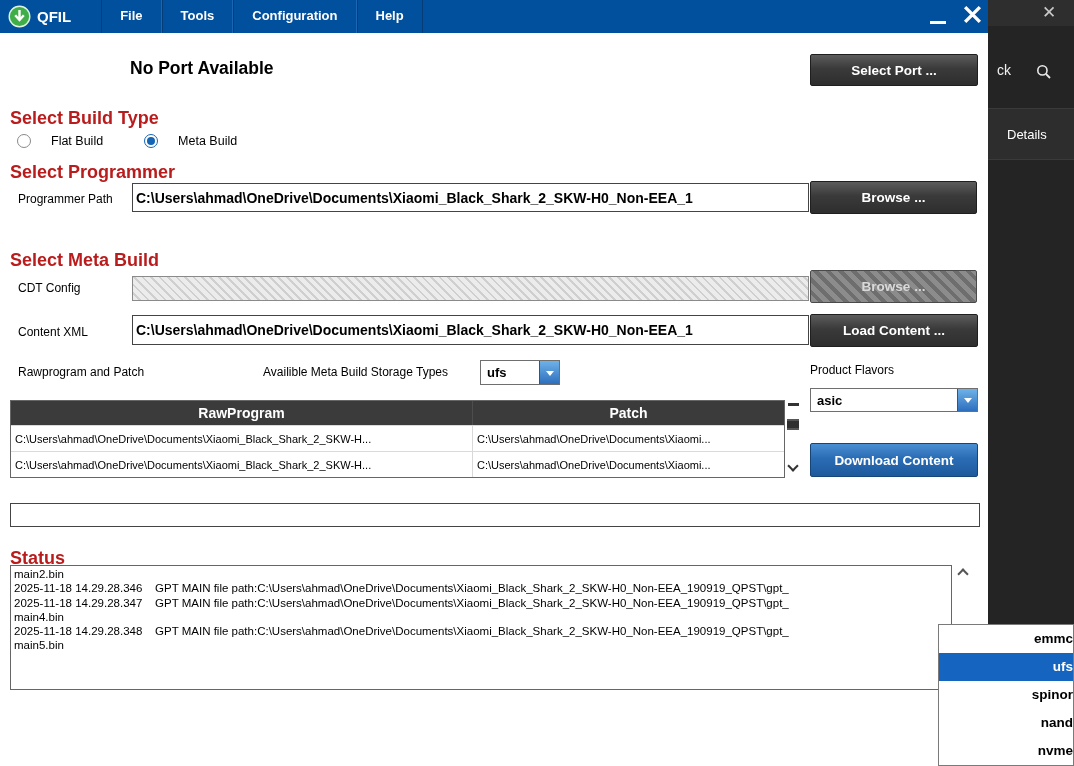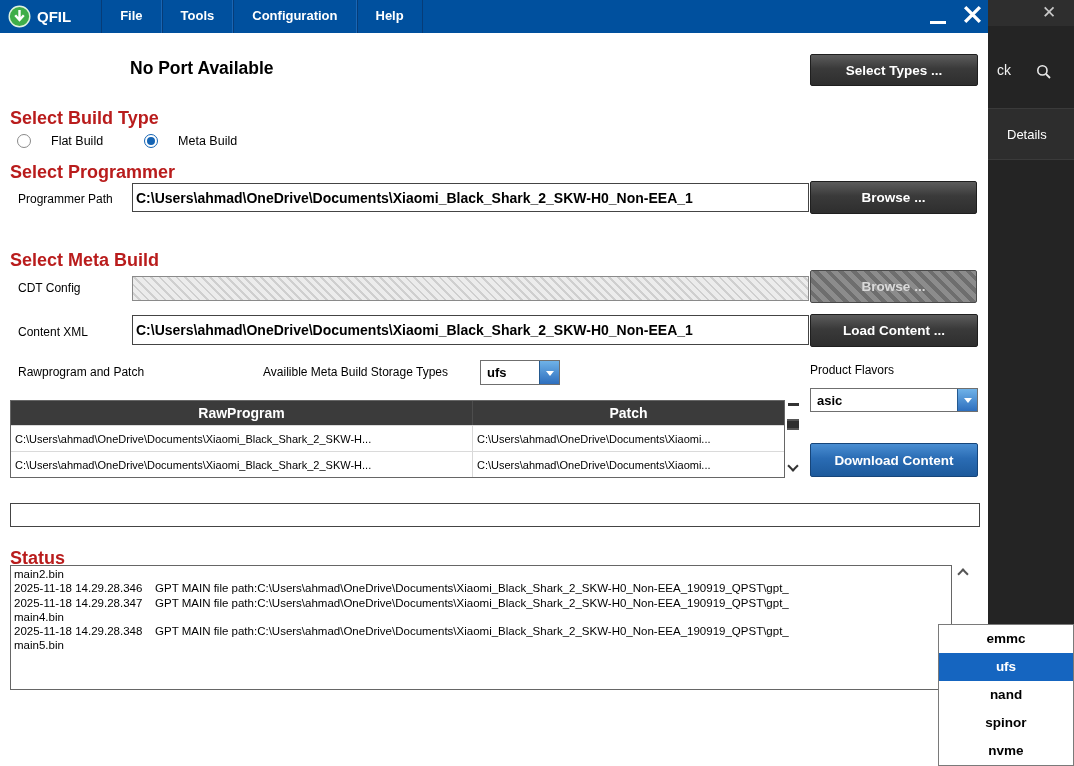--- a/index.html
+++ b/index.html
@@ -75,21 +75,21 @@
   .chev-up { width:8px; height:8px; border-left:2px solid #555; border-top:2px solid #555; transform:rotate(45deg); }
 
   .progress { background:#fff; border:1px solid #444; }
 
   .status-box { background:#fff; border:1px solid #666; padding:1px 3px; overflow:hidden; }
   .sline { font-size:11.5px; line-height:14.3px; white-space:pre; overflow:hidden; color:#000; }
 
   
   .dd { position:absolute; left:938px; top:624px; width:136px; height:142px; background:#fff;
     border:1px solid #7a7a7a; z-index:40; overflow:hidden; }
-  .dd-item { height:28px; line-height:28px; text-align:center; font-weight:bold; font-size:13.5px; color:#000; cursor:default; }
+  .dd-item { height:28px; line-height:28px; text-align:right; font-weight:bold; font-size:13.5px; color:#000; cursor:default; }
   .dd-item.selected { background:#1565C0; color:#fff; }
 </style>
 </head>
 <body>
 
 <div id="stage">
 
   <div class="bg-strip">
     <div class="bg-titlebar"></div>
     <div class="bg-close">✕</div>
@@ -127,21 +127,21 @@
       <div class="close-btn">
         <span>
           <svg width="21" height="21" viewBox="0 0 20 20">
               <path d="M3 3 L17 17 M17 3 L3 17" stroke="#fff" stroke-width="3.2"></path>
             </svg>
         </span>
       </div>
     </div>
 
     <div class="no-port">No Port Available</div>
-    <div class="btn-dark abs" style="left:810px;top:54px;width:168px;height:32px;">Select Types ...</div>
+    <div class="btn-dark abs" style="left:810px;top:54px;width:168px;height:32px;">Select Port ...</div>
 
     <div class="h1 abs" style="left:10px;top:108px;">Select Build Type</div>
     <div class="radio-row abs" style="left:17px;top:134px;gap:15px;">
       <span class="radio"></span>
       <span class="radio-label">Flat Build</span>
       <span class="radio selected" style="margin-left:26px;"></span>
       <span class="radio-label">Meta Build</span>
     </div>
 
     <div class="h1 abs" style="left:10px;top:162px;">Select Programmer</div>
@@ -216,18 +216,18 @@
     </div>
     <div class="abs" style="left:959px;top:570px;">
         <div class="chev-up"></div>
       </div>
 
   </div>
 
   <div class="dd">
     <div class="dd-item">emmc</div>
     <div class="dd-item selected">ufs</div>
+    <div class="dd-item">spinor</div>
     <div class="dd-item">nand</div>
-    <div class="dd-item">spinor</div>
     <div class="dd-item">nvme</div>
   </div>
 
 </div>
 
 </body></html>

